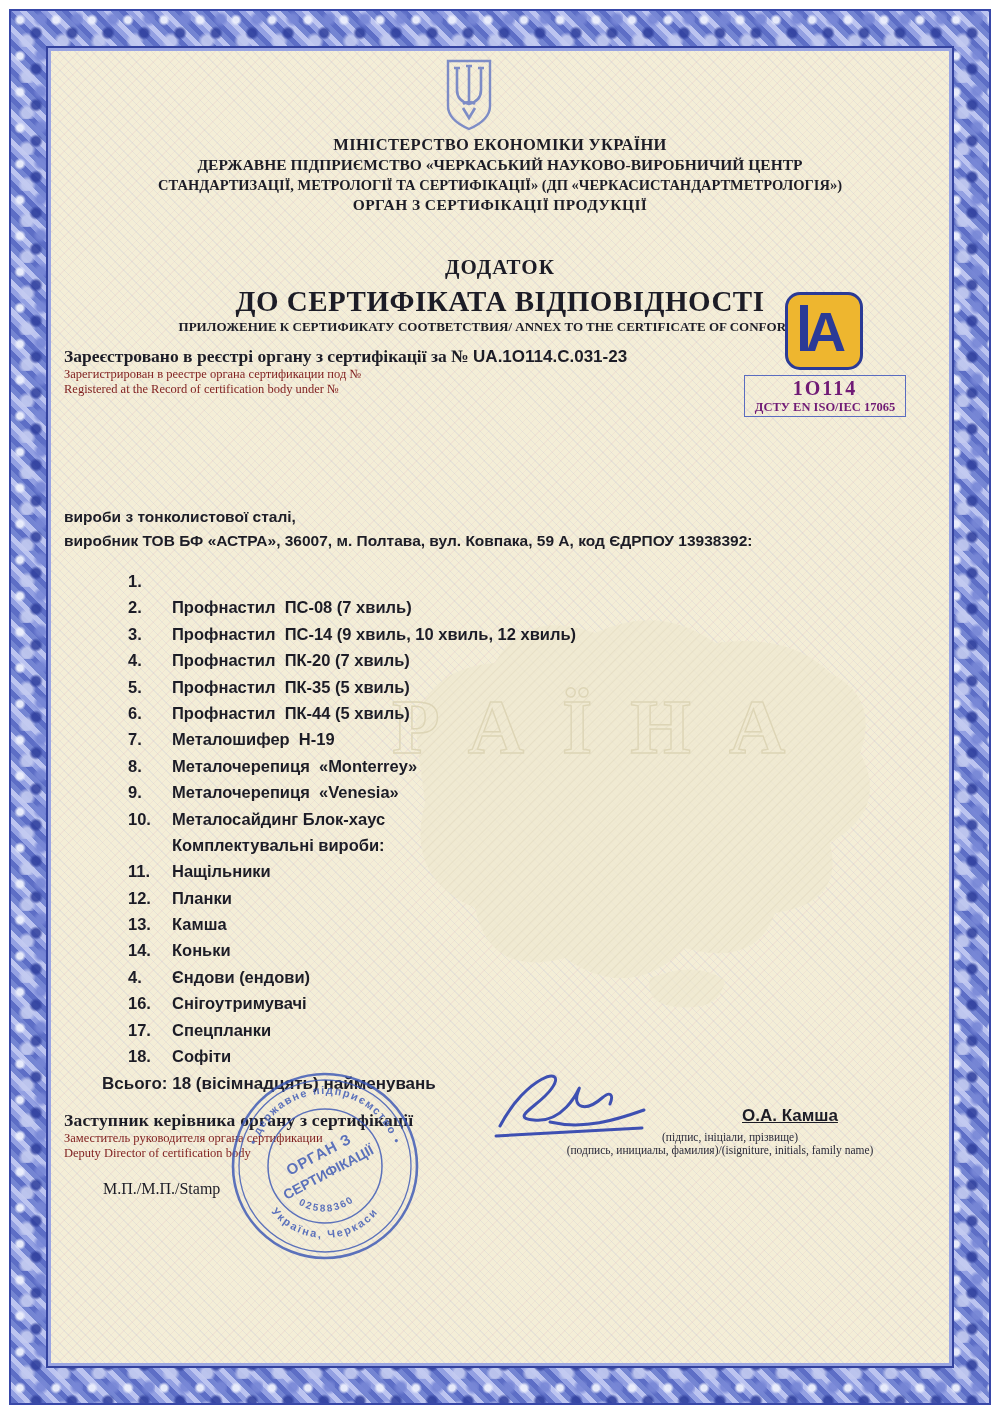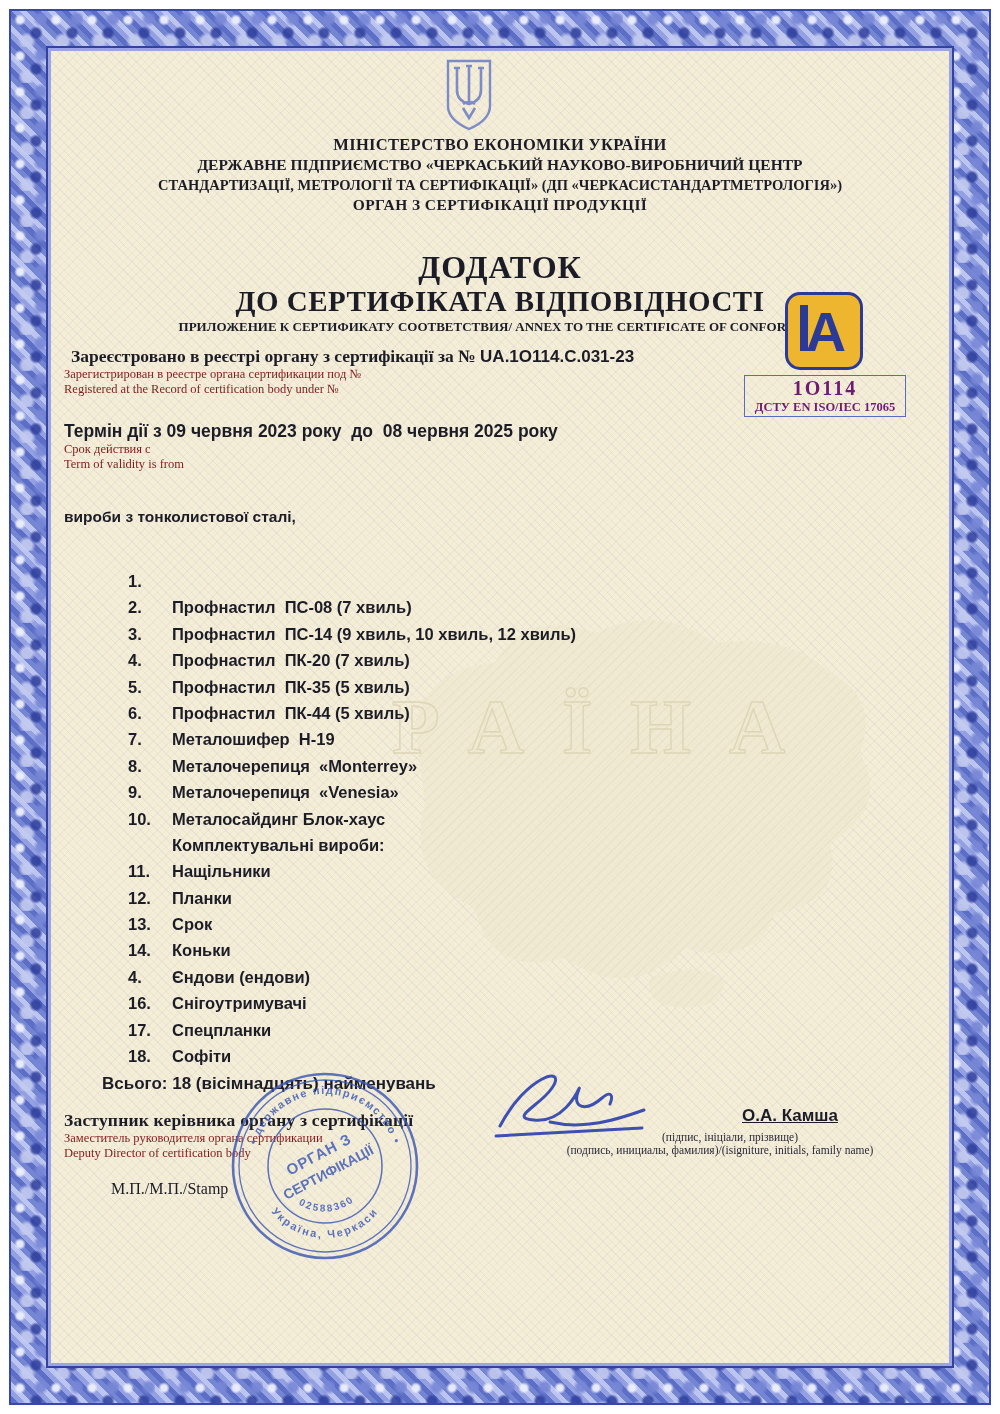--- a/index.html
+++ b/index.html
@@ -42,26 +42,26 @@
 
   .emblem{left:444px;top:58px;width:50px;height:74px;z-index:2;}
 
   .header-block{left:0;top:134px;width:100%;text-align:center;z-index:2;}
   .hl1{font-size:16.5px;line-height:21px;letter-spacing:.3px;}
   .hl2{font-size:15.5px;line-height:20px;}
   .hl3{font-size:14.5px;line-height:20px;}
   .hl4{font-size:15.5px;line-height:20px;letter-spacing:.4px;}
 
   .title-block{left:0;top:250px;width:100%;text-align:center;z-index:2;}
-  .t1{font-size:32px;line-height:34px;letter-spacing:1px;}
+  .t1{font-size:21px;line-height:34px;letter-spacing:1px;}
   .t2{font-size:29px;line-height:34px;letter-spacing:.5px;}
   .t3{font-size:13px;line-height:18px;}
 
   .reg-block{left:64px;top:346px;z-index:2;}
-  .reg1{font-size:17.5px;margin-left:7px;}
+  .reg1{font-size:17.5px;}
   .reg-num{font-family:"Liberation Sans",sans-serif;font-weight:bold;font-size:17px;}
   .small-sub{font-size:12.5px;line-height:14.5px;color:#7f1d1d;}
 
   .badge{left:785px;top:292px;width:72px;height:72px;z-index:2;
     background:#eeb62f;border:3px solid #2a3a96;border-radius:15px;}
   .badge svg{display:block;}
   .code-box{left:744px;top:375px;width:160px;height:40px;z-index:2;
     border:1.5px solid #5a6cc0;color:#701a75;text-align:center;}
   .code-line1{font-size:20px;line-height:23px;letter-spacing:2px;font-family:"Liberation Serif",serif;font-weight:bold;margin-top:1px;}
   .code-line2{font-size:12.5px;line-height:14px;font-family:"Liberation Serif",serif;font-weight:bold;}
@@ -72,21 +72,21 @@
   .producer-block{left:64px;top:505px;z-index:2;font-size:15.5px;line-height:24px;}
 
   .list-block{left:128px;top:568px;width:600px;z-index:2;font-size:16.5px;}
   .row{display:flex;height:26.4px;line-height:26.4px;}
   .num{width:44px;flex:0 0 44px;}
 
   .total-line{left:102px;top:1074px;font-size:17px;z-index:2;}
 
   .signatory-block{left:64px;top:1110px;z-index:2;}
   .sig-title{font-size:17.5px;letter-spacing:.2px;}
-  .mp-line{left:103px;top:1180px;font-size:16px;z-index:2;margin-left:8px;}
+  .mp-line{left:103px;top:1180px;font-size:16px;z-index:2;}
 
   .signature-svg{left:492px;top:1060px;width:175px;height:95px;z-index:3;}
   .name-line{left:690px;top:1106px;width:200px;text-align:center;font-size:17px;z-index:2;text-decoration:underline;}
   .sub-line1{left:600px;top:1131px;width:260px;text-align:center;font-size:11.5px;color:#2a2a3a;z-index:2;}
   .sub-line2{left:510px;top:1144px;width:420px;text-align:center;font-size:11.5px;color:#2a2a3a;z-index:2;}
 
   .stamp{left:225px;top:1066px;width:200px;height:200px;z-index:4;opacity:.82;pointer-events:none;}
   .stamp text,.stamp textPath{font-family:"Liberation Sans",sans-serif;font-weight:bold;fill:#3b57b5;}
 </style>
 </head>
@@ -147,28 +147,24 @@
           <text x="0" y="48" font-family="Liberation Sans, sans-serif" font-weight="bold" font-size="56" fill="#2b3a96">А</text>
         </g>
       </svg>
     </div>
 
     <div class="abs code-box">
       <div class="code-line1">1О114</div>
       <div class="code-line2">ДСТУ EN ISO/IEC 17065</div>
     </div>
 
-    <div class="abs validity-block">
-      <div class="val1 pre">Термін дії з 09 червня 2023 року  до  08 червня 2025 року</div>
-      <div class="small-sub serif">Срок действия с</div>
-      <div class="small-sub serif">Term of validity is from</div>
-    </div>
 
     <div class="abs producer-block sans-b">
       <div>вироби з тонколистової сталі,</div>
+      <div>виробник ТОВ БФ «АСТРА», 36007, м. Полтава, вул. Ковпака, 59 А, код ЄДРПОУ 13938392:</div>
     </div>
 
     <div class="abs list-block sans-b">
       <div class="row">
           <span class="num">1.</span>
         </div>
       <div class="row">
           <span class="num">2.</span>
           <span class="pre">Профнастил  ПС-08 (7 хвиль)</span>
         </div>
@@ -211,21 +207,21 @@
       <div class="row">
           <span class="num">11.</span>
           <span class="pre">Нащільники</span>
         </div>
       <div class="row">
           <span class="num">12.</span>
           <span class="pre">Планки</span>
         </div>
       <div class="row">
           <span class="num">13.</span>
-          <span class="pre">Срок</span>
+          <span class="pre">Камша</span>
         </div>
       <div class="row">
           <span class="num">14.</span>
           <span class="pre">Коньки</span>
         </div>
       <div class="row">
           <span class="num">4.</span>
           <span class="pre">Єндови (ендови)</span>
         </div>
       <div class="row">

